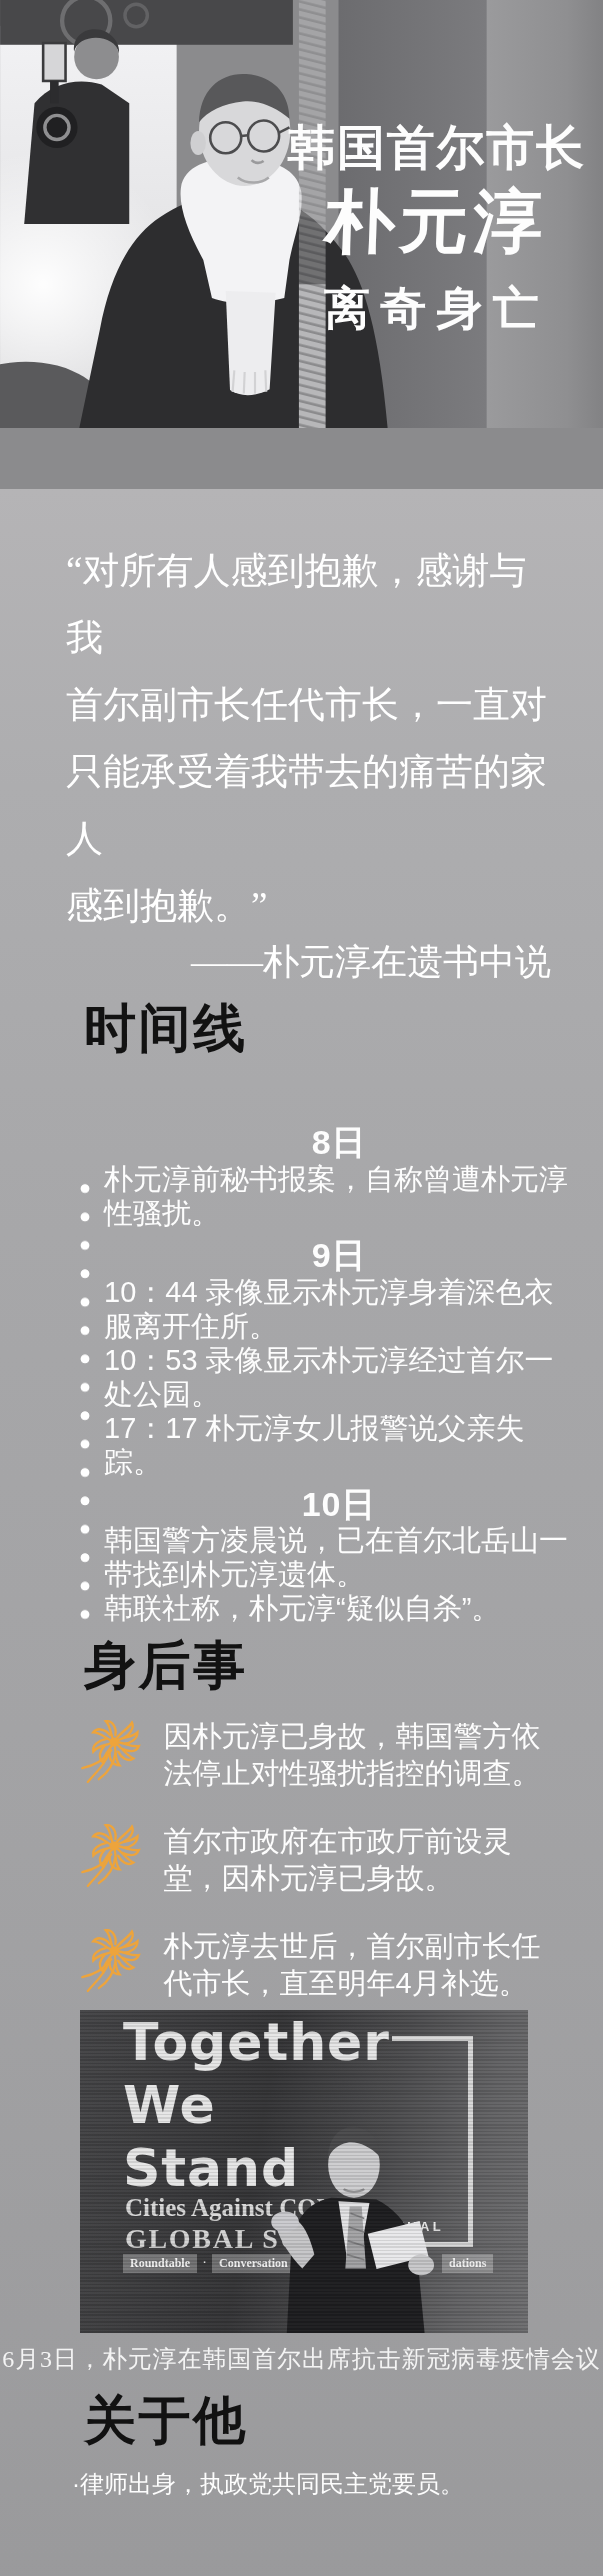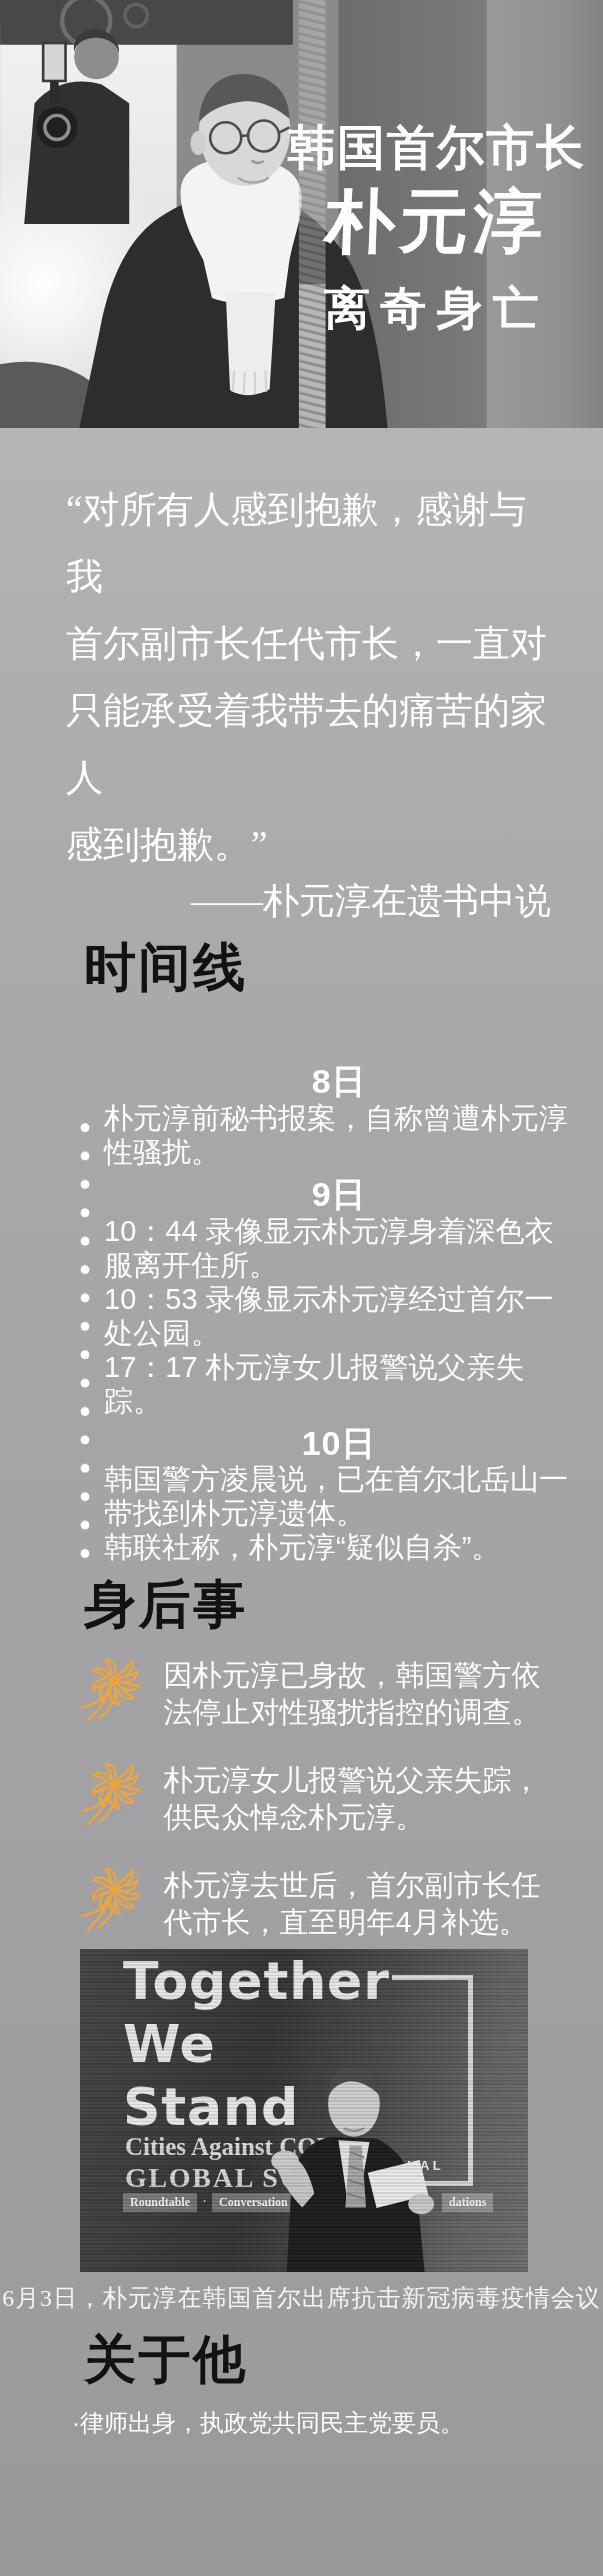--- a/index.html
+++ b/index.html
@@ -1,21 +1,21 @@
 <!DOCTYPE html>
 <html style="font-size:14px"><head>
 <meta charset="utf-8">
 <style>
   html,body{margin:0;padding:0;}
   body{width:603px;height:2576px;overflow:hidden;background:#9e9ea0;
        font-family:"Liberation Sans","DejaVu Sans",sans-serif;}
   .serif{font-family:"Liberation Serif","DejaVu Serif",serif;}
 
   
-  .hero{position:relative;width:603px;height:428px;background:#8b8b8d;overflow:hidden;}
+  .hero{position:relative;width:603px;height:489px;background:#8b8b8d;overflow:hidden;}
   .hero svg{position:absolute;left:0;top:0;}
   .hero-text{position:absolute;left:276px;width:321px;text-align:center;color:#fdfdfd;}
   .hero-line1{top:116px;font-size:48px;font-weight:bold;
               font-family:"Liberation Serif","DejaVu Serif",serif;letter-spacing:1.7px;}
   .hero-name{top:176px;font-size:69px;font-weight:900;letter-spacing:5.2px;
              font-family:"DejaVu Sans","Liberation Sans",sans-serif;transform:skewX(-2deg);}
   .hero-line3{top:278px;font-size:46px;font-weight:bold;letter-spacing:10.3px;
               font-family:"Liberation Serif","DejaVu Serif",serif;}
 
   
@@ -239,21 +239,21 @@
     <svg class="mum" viewBox="0 0 100 100" aria-hidden="true">
       <use href="#mum-symbol"></use>
     </svg>
     <p class="aftermath-text">因朴元淳已身故，韩国警方依法停止对性骚扰指控的调查。</p>
   </div>
 
   <div class="aftermath-item">
     <svg class="mum" viewBox="0 0 100 100" aria-hidden="true">
       <use href="#mum-symbol"></use>
     </svg>
-    <p class="aftermath-text">朴元淳女儿报警说父亲失踪，供民众悼念朴元淳。</p>
+    <p class="aftermath-text">首尔市政府在市政厅前设灵堂，因朴元淳已身故。</p>
   </div>
 
   <div class="aftermath-item">
     <svg class="mum" viewBox="0 0 100 100" aria-hidden="true">
       <use href="#mum-symbol"></use>
     </svg>
     <p class="aftermath-text">朴元淳去世后，首尔副市长任代市长，直至明年4月补选。</p>
   </div>
 </div>
 

